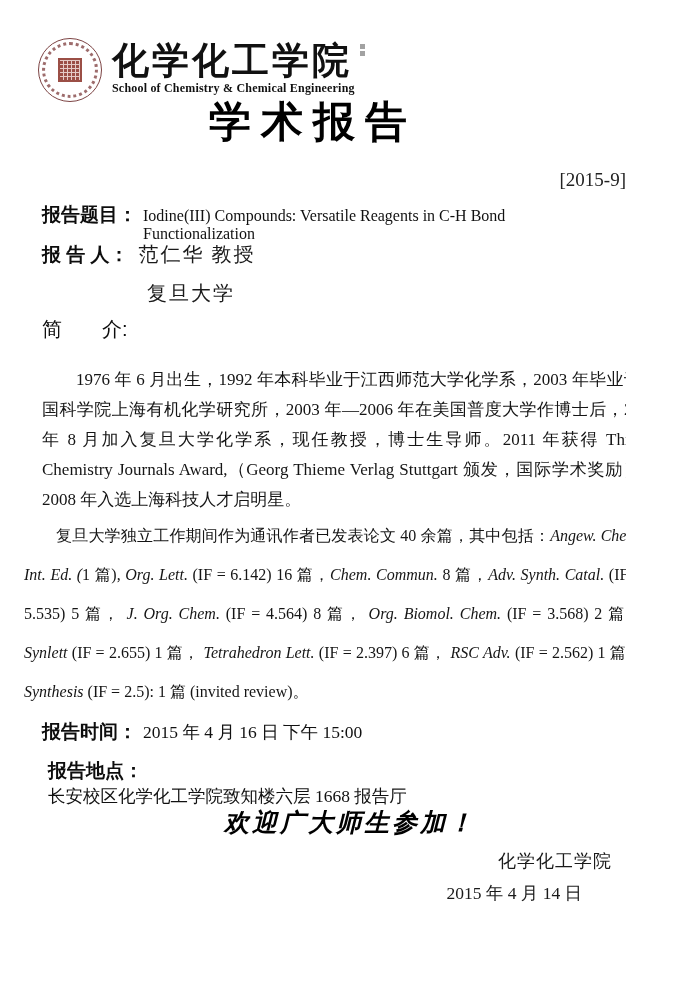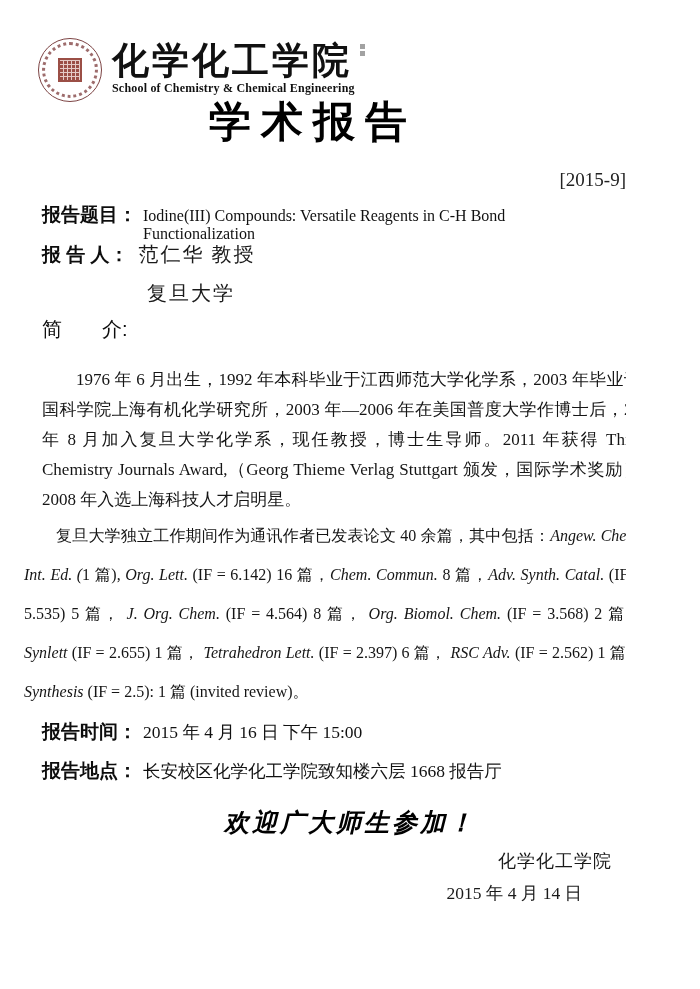--- a/index.html
+++ b/index.html
@@ -72,21 +72,21 @@
     color:#151515;
   }
   .pubs {
     position:absolute; top:500px; left:24px; width:618px;
     font-size:16px; line-height:39px; text-align:justify; text-indent:2em;
     color:#151515;
   }
   .pubs .it { font-style:italic; }
   
   .row-time  { top:719px; }
-  .row-place { top:758px; }
+  .row-place { top:758px;flex-direction:column; }
   .row-time .value, .row-place .value { font-size:17.5px; margin-left:6px; color:#111; }
   
   .closing {
     position:absolute; top:806px; left:224px;
     font-weight:700; font-style:italic; font-size:25px; letter-spacing:3px;
     color:#000;
   }
   .footer-sig  { position:absolute; top:849px; right:14px; font-size:18px; letter-spacing:1px; }
   .footer-date { position:absolute; top:881px; right:44px; font-size:17.5px; }
 </style>

